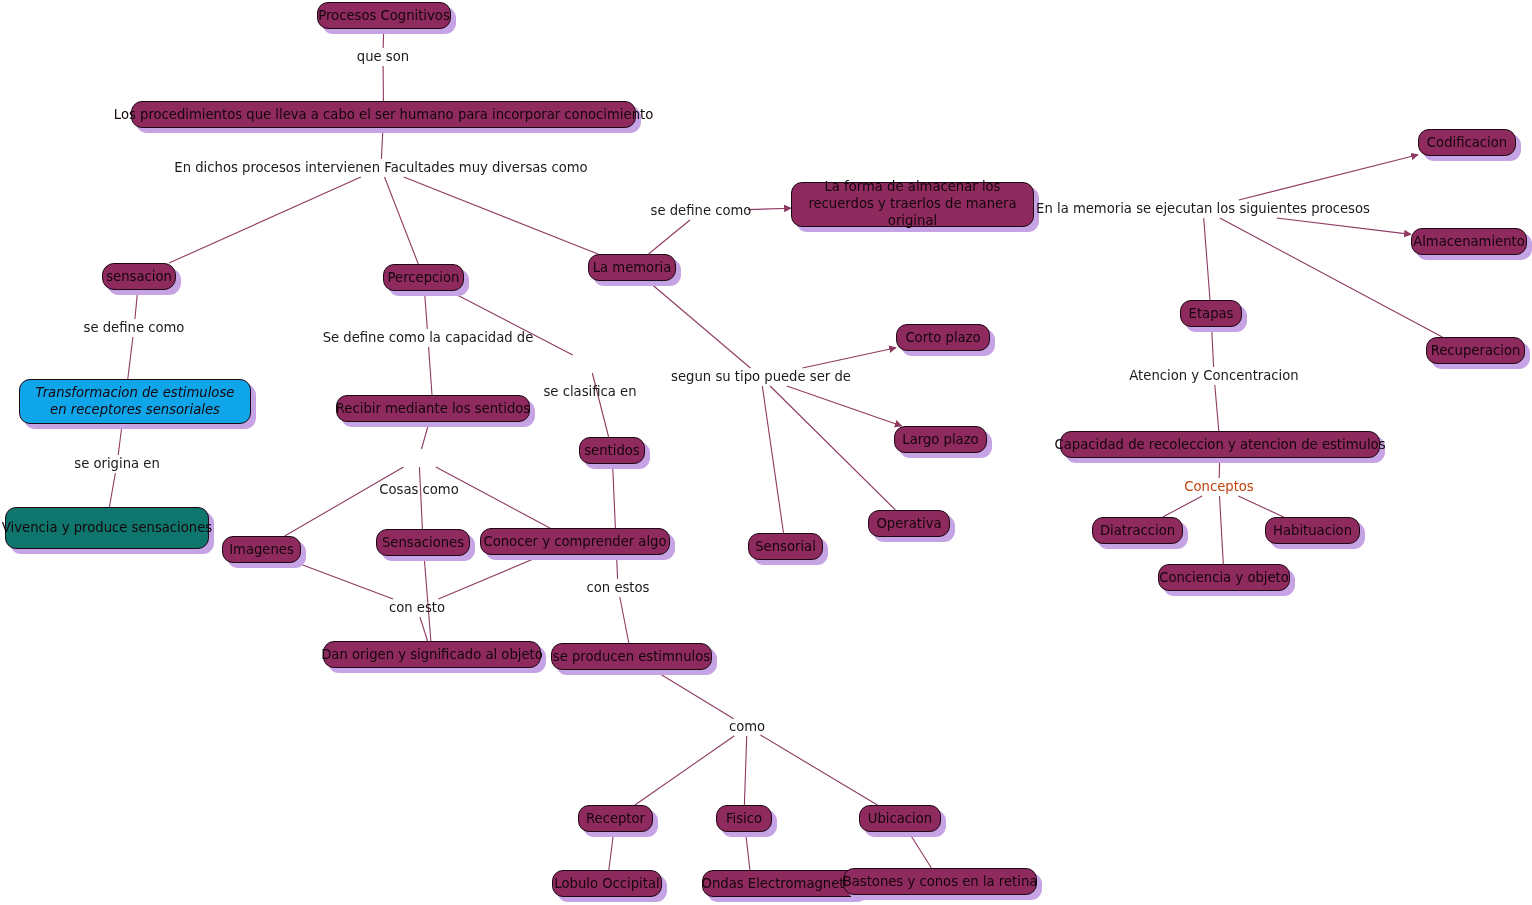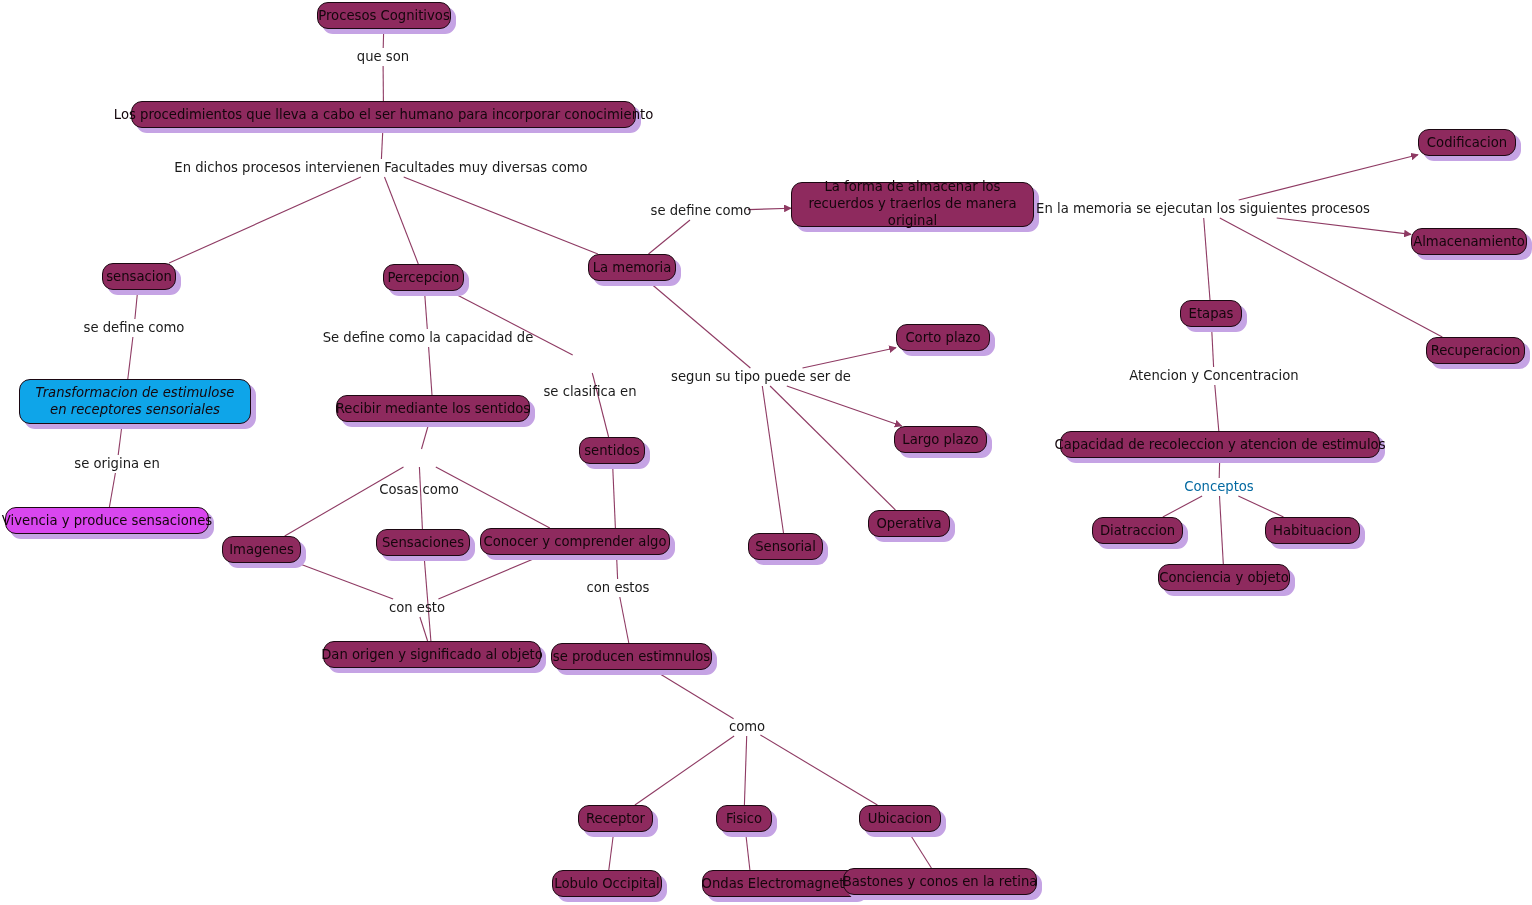--- a/index.html
+++ b/index.html
@@ -120,21 +120,21 @@
       <line x1="745.6" y1="832.0" x2="749.9" y2="870.0" stroke="#8e3a63" stroke-width="1.1"></line>
       <line x1="908.6" y1="832.0" x2="931.4" y2="868.0" stroke="#8e3a63" stroke-width="1.1"></line>
     </svg>
   <div id="node-layer">
       <div class="node" style="left: 317px; top: 2px; width: 134px; height: 27px; background: rgb(142, 42, 94); border-color: rgb(28, 8, 18); box-shadow: rgb(197, 163, 228) 5px 5px 0px 0px;">
         <span>Procesos Cognitivos</span>
       </div>
       <div class="node" style="left: 131px; top: 101px; width: 505px; height: 27px; background: rgb(142, 42, 94); border-color: rgb(28, 8, 18); box-shadow: rgb(197, 163, 228) 5px 5px 0px 0px;">
         <span>Los procedimientos que lleva a cabo el ser humano para incorporar conocimiento</span>
       </div>
-      <div class="node" style="left: 102px; top: 263px; width: 74px; height: 27px; background: rgb(142, 42, 94); border-color: rgb(28, 8, 18); box-shadow: rgb(197, 163, 228) 5px 5px 0px 0px;">
+      <div class="node" style="left: 102px; top: 263px; width: 74px; height: 27px; background: rgb(142, 42, 94); border-color: rgb(28, 8, 18); box-shadow: rgb(197, 163, 228) 5px 5px 0px 0px; border-radius: 12px;">
         <span>sensacion</span>
       </div>
       <div class="node" style="left: 383px; top: 264px; width: 81px; height: 27px; background: rgb(142, 42, 94); border-color: rgb(28, 8, 18); box-shadow: rgb(197, 163, 228) 5px 5px 0px 0px;">
         <span>Percepcion</span>
       </div>
       <div class="node" style="left: 588px; top: 254px; width: 88px; height: 27px; background: rgb(142, 42, 94); border-color: rgb(28, 8, 18); box-shadow: rgb(197, 163, 228) 5px 5px 0px 0px;">
         <span>La memoria</span>
       </div>
       <div class="node multiline" style="left: 791px; top: 182px; width: 243px; height: 45px; background: rgb(142, 42, 94); border-color: rgb(28, 8, 18); box-shadow: rgb(197, 163, 228) 5px 5px 0px 0px;">
         <span>La forma de almacenar los recuerdos y traerlos de manera original</span>
@@ -159,21 +159,21 @@
       </div>
       <div class="node" style="left: 1265px; top: 517px; width: 95px; height: 27px; background: rgb(142, 42, 94); border-color: rgb(28, 8, 18); box-shadow: rgb(197, 163, 228) 5px 5px 0px 0px;">
         <span>Habituacion</span>
       </div>
       <div class="node" style="left: 1158px; top: 564px; width: 132px; height: 27px; background: rgb(142, 42, 94); border-color: rgb(28, 8, 18); box-shadow: rgb(197, 163, 228) 5px 5px 0px 0px;">
         <span>Conciencia y objeto</span>
       </div>
       <div class="node multiline" style="left: 19px; top: 379px; width: 232px; height: 45px; background: #0ea5e9; border-color: rgb(28, 8, 18); box-shadow: rgb(197, 163, 228) 5px 5px 0px 0px; font-style: italic;">
         <span>Transformacion de estimulose en receptores sensoriales</span>
       </div>
-      <div class="node" style="left: 5px; top: 507px; width: 204px; height: 27px; background: #d946ef; border-color: rgb(28, 8, 18); box-shadow: rgb(197, 163, 228) 5px 5px 0px 0px;">
+      <div class="node" style="left: 5px; top: 507px; width: 204px; height: 42px; background: #0f766e; border-color: rgb(28, 8, 18); box-shadow: rgb(197, 163, 228) 5px 5px 0px 0px;">
         <span>Vivencia y produce sensaciones</span>
       </div>
       <div class="node" style="left: 336px; top: 395px; width: 194px; height: 27px; background: rgb(142, 42, 94); border-color: rgb(28, 8, 18); box-shadow: rgb(197, 163, 228) 5px 5px 0px 0px;">
         <span>Recibir mediante los sentidos</span>
       </div>
       <div class="node" style="left: 579px; top: 437px; width: 66px; height: 27px; background: rgb(142, 42, 94); border-color: rgb(28, 8, 18); box-shadow: rgb(197, 163, 228) 5px 5px 0px 0px;">
         <span>sentidos</span>
       </div>
       <div class="node" style="left: 222px; top: 536px; width: 79px; height: 27px; background: rgb(142, 42, 94); border-color: rgb(28, 8, 18); box-shadow: rgb(197, 163, 228) 5px 5px 0px 0px;">
         <span>Imagenes</span>
@@ -220,21 +220,21 @@
       <div class="node" style="left: 843px; top: 868px; width: 194px; height: 27px; background: rgb(142, 42, 94); border-color: rgb(28, 8, 18); box-shadow: rgb(197, 163, 228) 5px 5px 0px 0px;">
         <span>Bastones y conos en la retina</span>
       </div>
     </div>
   <div id="label-layer">
       <div class="linklabel" style="left: 383px; top: 57px; color: rgb(26, 26, 26);">que son</div>
       <div class="linklabel" style="left: 381px; top: 168px; color: rgb(26, 26, 26);">En dichos procesos intervienen Facultades muy diversas como</div>
       <div class="linklabel" style="left: 701px; top: 211px; color: rgb(26, 26, 26);">se define como</div>
       <div class="linklabel" style="left: 1203px; top: 209px; color: rgb(26, 26, 26);">En la memoria se ejecutan los siguientes procesos</div>
       <div class="linklabel" style="left: 1214px; top: 376px; color: rgb(26, 26, 26);">Atencion y Concentracion</div>
-      <div class="linklabel" style="left: 1219px; top: 487px; color: #0369a1;">Conceptos</div>
+      <div class="linklabel" style="left: 1219px; top: 487px; color: #c2410c;">Conceptos</div>
       <div class="linklabel" style="left: 134px; top: 328px; color: rgb(26, 26, 26);">se define como</div>
       <div class="linklabel" style="left: 117px; top: 464px; color: rgb(26, 26, 26);">se origina en</div>
       <div class="linklabel" style="left: 428px; top: 338px; color: rgb(26, 26, 26);">Se define como la capacidad de</div>
       <div class="linklabel" style="left: 590px; top: 364px; color: rgb(26, 26, 26); margin-top: 28px;">se clasifica en</div>
       <div class="linklabel" style="left: 761px; top: 377px; color: rgb(26, 26, 26);">segun su tipo puede ser de</div>
       <div class="linklabel" style="left: 419px; top: 458px; color: rgb(26, 26, 26); margin-top: 32px;">Cosas como</div>
       <div class="linklabel" style="left: 417px; top: 608px; color: rgb(26, 26, 26);">con esto</div>
       <div class="linklabel" style="left: 618px; top: 588px; color: rgb(26, 26, 26);">con estos</div>
       <div class="linklabel" style="left: 747px; top: 727px; color: rgb(26, 26, 26);">como</div>
     </div>

